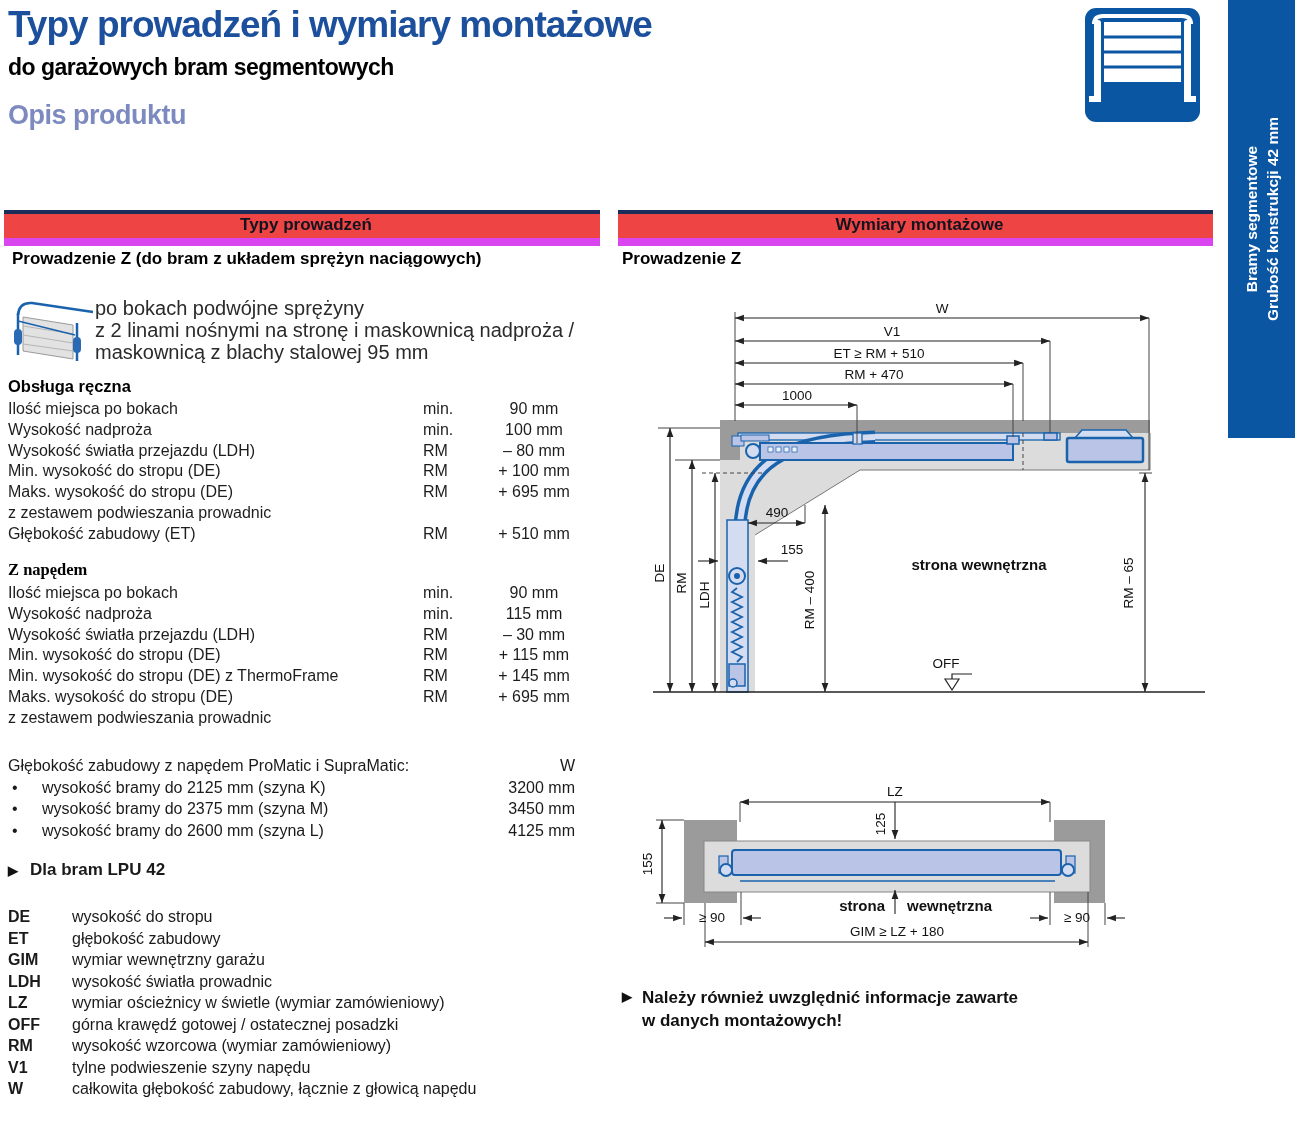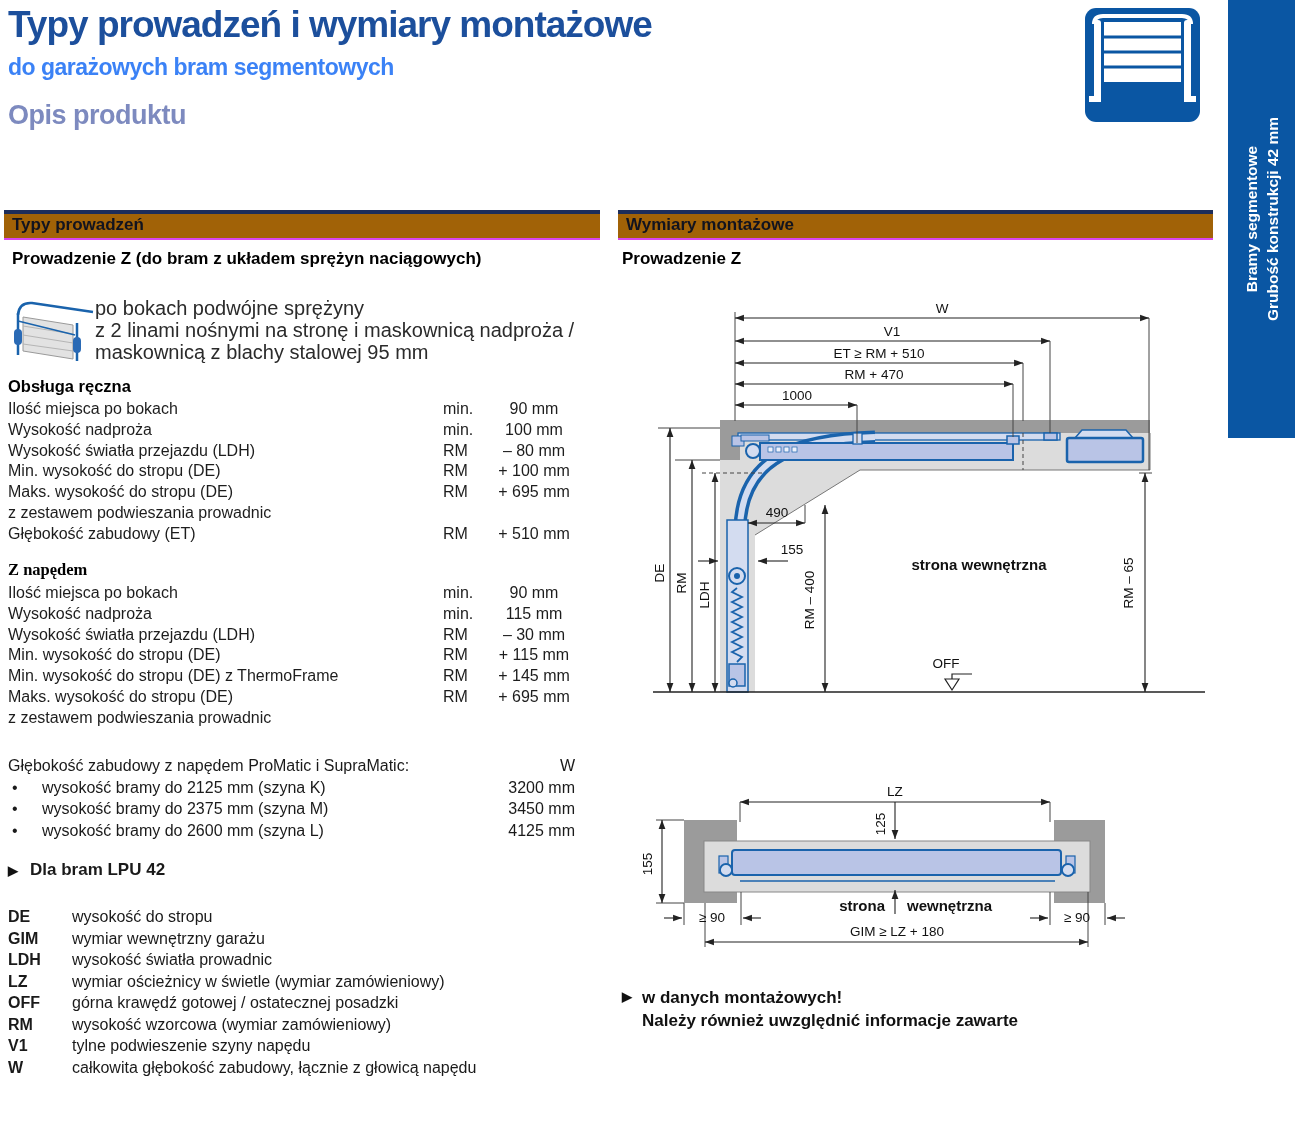--- a/index.html
+++ b/index.html
@@ -1,27 +1,27 @@
 <!DOCTYPE html>
 <html><head>
 <meta charset="utf-8">
 <style>
   html,body{margin:0;padding:0;}
   body{width:1300px;height:1130px;position:relative;background:#fff;
        font-family:"Liberation Sans",sans-serif;color:#1a1a1a;overflow:hidden;}
   .abs{position:absolute;}
   .page-title{left:8px;top:4px;font-size:37px;font-weight:bold;color:#1c4f9c;letter-spacing:-1px;}
-  .page-subtitle{left:8px;top:54px;font-size:23px;font-weight:bold;color:#3b82f6;letter-spacing:-0.5px;}
+  .page-subtitle{left:8px;top:54px;font-size:23px;font-weight:bold;color:#000000;letter-spacing:-0.5px;}
   .page-section{left:8px;top:100px;font-size:27px;font-weight:bold;color:#7d8abf;letter-spacing:-0.5px;}
-  .secbar{height:23px;background:#a16207;border-top:4px solid #1d2d5a;border-bottom:2px solid #d946ef;
-          font-size:17px;font-weight:bold;color:#11131f;padding:1px 0 0 8px;}
+  .secbar{height:23px;background:#ef4444;border-top:4px solid #1d2d5a;border-bottom:8px solid #d946ef;
+          font-size:17px;font-weight:bold;color:#11131f;padding:1px 0 0 8px;text-align:center;}
   .subhead{font-size:17px;font-weight:bold;color:#000;}
   .introtxt{font-size:20px;line-height:22px;color:#2b2b2b;}
   .tbl{width:567px;}
-  .trow{display:flex;line-height:20.8px;font-size:16px;color:#1d1d1d;}
+  .trow{display:flex;line-height:20.8px;font-size:16px;color:#1d1d1d;gap:20px;}
   .tl{flex:1;}
   .tm{width:50px;}
   .tv{width:82px;text-align:center;}
   .ttitle{font-size:16.5px;font-weight:bold;line-height:21px;color:#000;}
   .drow{display:flex;line-height:21.5px;font-size:16px;}
   .dbul{width:30px;padding-left:4px;}
   .dl{flex:1;}
   .dv{width:92px;text-align:right;}
   .defrow{display:flex;line-height:21.5px;font-size:16px;}
   .term{width:64px;font-weight:bold;}
@@ -191,20 +191,24 @@
   <span class="tri">▶</span>
   <span>Dla bram LPU 42</span>
 </div>
 
 <div class="abs" style="left:8px;top:906px;width:580px;">
   <div class="defrow">
       <span class="term">DE</span>
       <span class="desc">wysokość do stropu</span>
     </div>
   <div class="defrow">
+      <span class="term">ET</span>
+      <span class="desc">głębokość zabudowy</span>
+    </div>
+  <div class="defrow">
       <span class="term">GIM</span>
       <span class="desc">wymiar wewnętrzny garażu</span>
     </div>
   <div class="defrow">
       <span class="term">LDH</span>
       <span class="desc">wysokość światła prowadnic</span>
     </div>
   <div class="defrow">
       <span class="term">LZ</span>
       <span class="desc">wymiar ościeżnicy w świetle (wymiar zamówieniowy)</span>
@@ -391,16 +395,16 @@
   <text x="77" y="142" text-anchor="middle">≥ 90</text>
   <text x="442" y="142" text-anchor="middle">≥ 90</text>
   <text x="250" y="131" text-anchor="end" class="b15">strona</text>
   <text x="272" y="131" text-anchor="start" class="b15">wewnętrzna</text>
   <text x="262" y="156" text-anchor="middle">GIM ≥ LZ + 180</text>
 </svg>
 
 <div class="abs note" style="left:622px;top:986px;width:560px;">
   <span class="tri">▶</span>
   <span>
+    <span style="display:block">Należy również uwzględnić informacje zawarte</span>
     <span style="display:block">w danych montażowych!</span>
-    <span style="display:block">Należy również uwzględnić informacje zawarte</span>
   </span>
 </div>
 
 </body></html>

